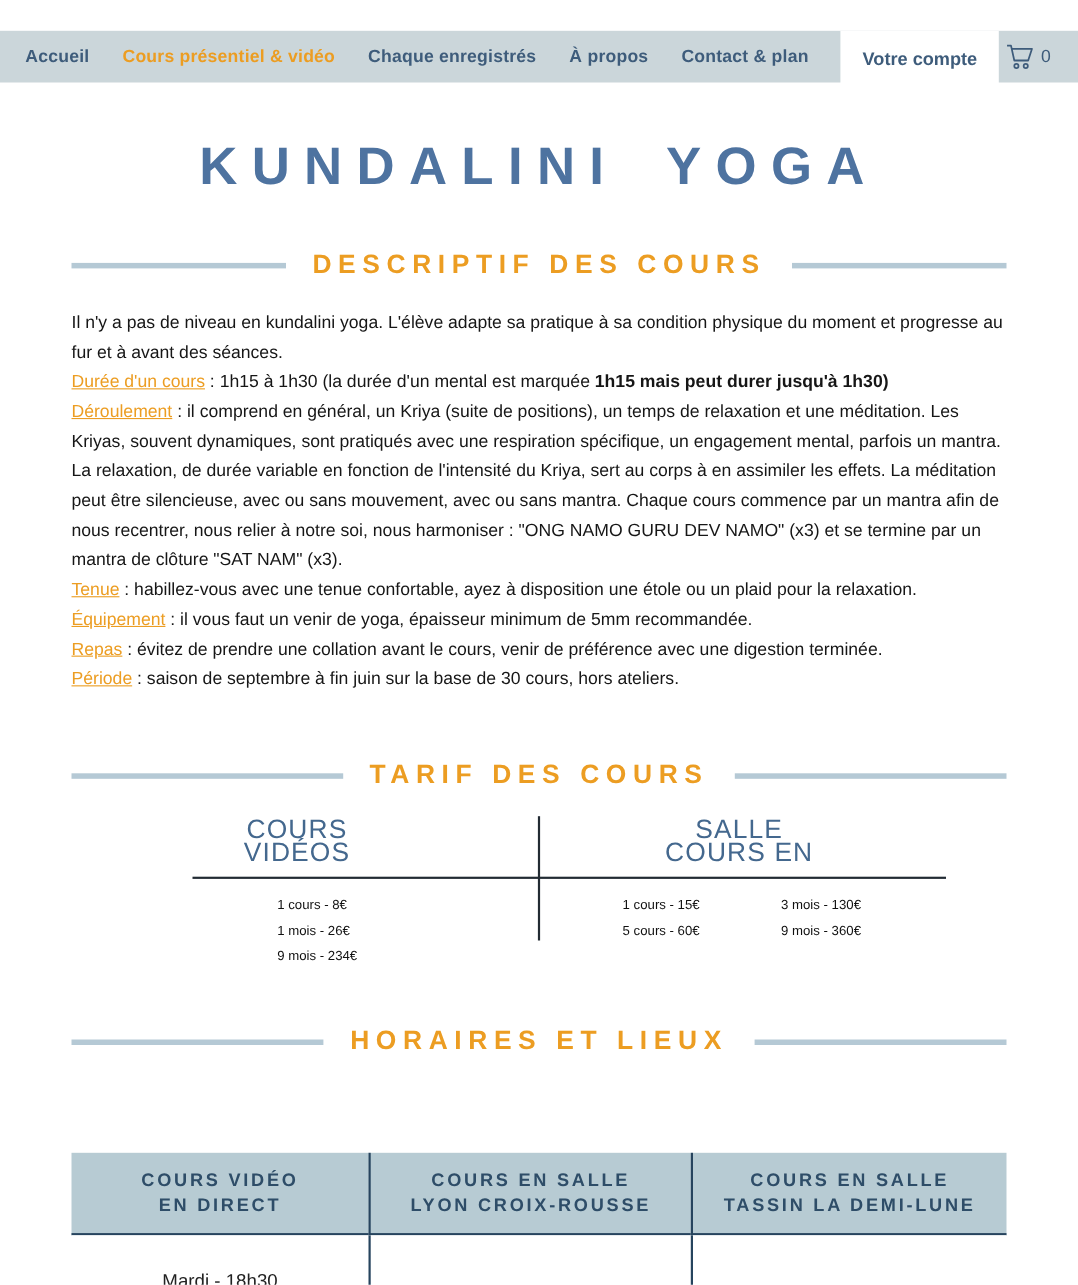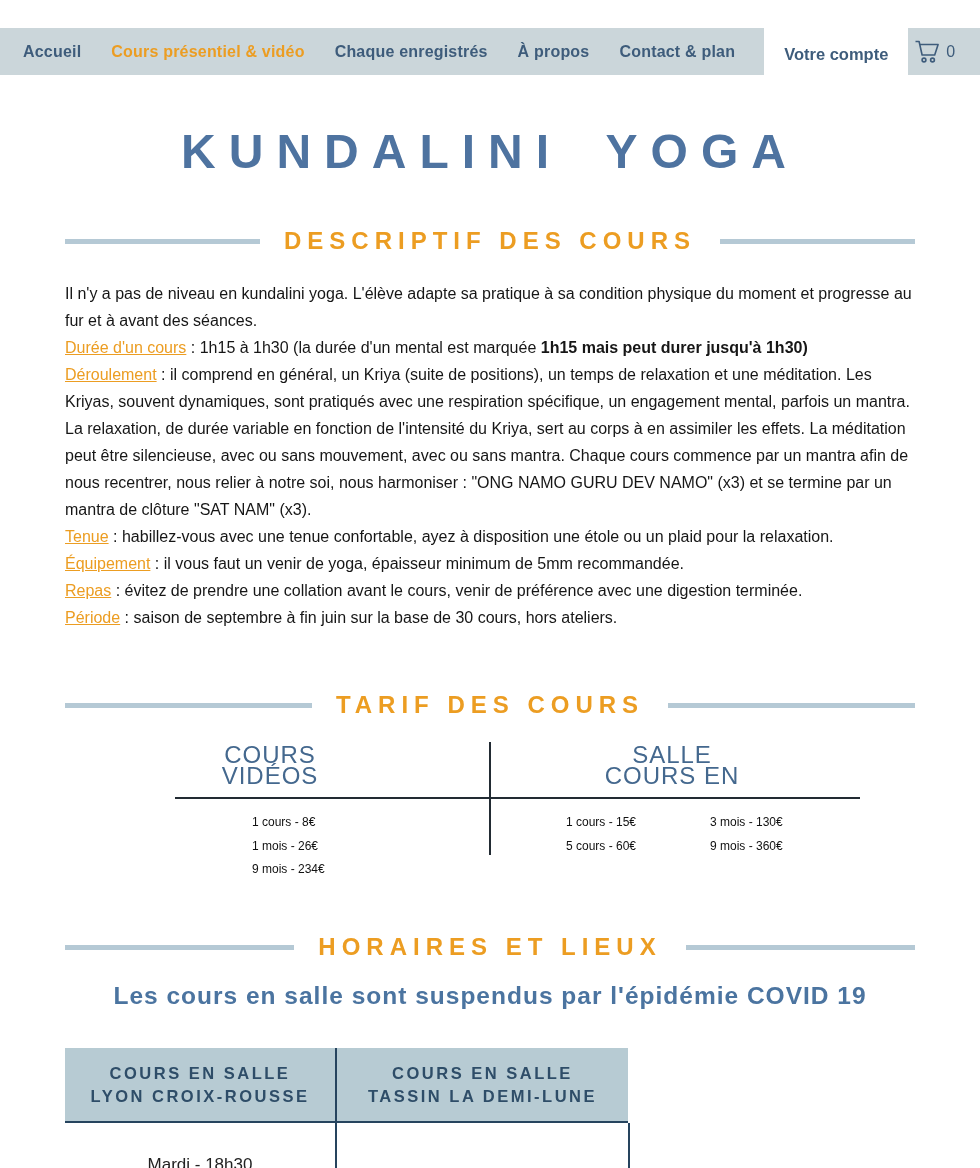--- a/index.html
+++ b/index.html
@@ -178,24 +178,27 @@
       <div>9 mois - 360€</div>
     </div>
   </div>
 
   <div class="section-heading sh-horaires">
     <span class="rule"></span>
     <span class="heading-text">HORAIRES ET LIEUX</span>
     <span class="rule"></span>
   </div>
 
-  <div class="covid-notice">Les cours en salle sont suspendus par l'épidémie COVID 19</div>
 
   <div class="schedule">
     <div class="schedule-row">
+      <div class="schedule-header-cell">
+        <span>COURS VIDÉO</span>
+        <span>EN DIRECT</span>
+      </div>
       <div class="schedule-header-cell">
         <span>COURS EN SALLE</span>
         <span>LYON CROIX-ROUSSE</span>
       </div>
       <div class="schedule-header-cell">
         <span>COURS EN SALLE</span>
         <span>TASSIN LA DEMI-LUNE</span>
       </div>
     </div>
     <div class="schedule-row">

